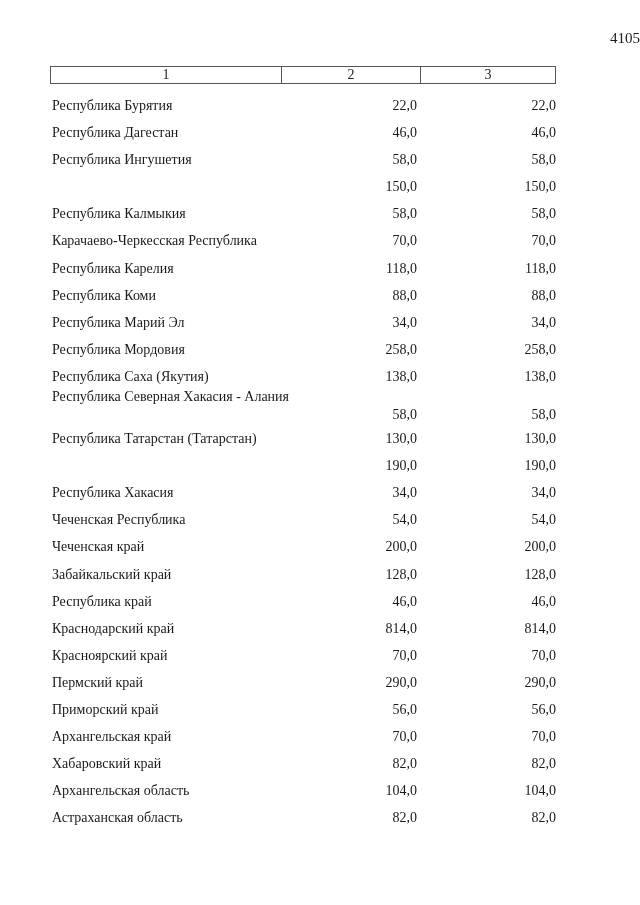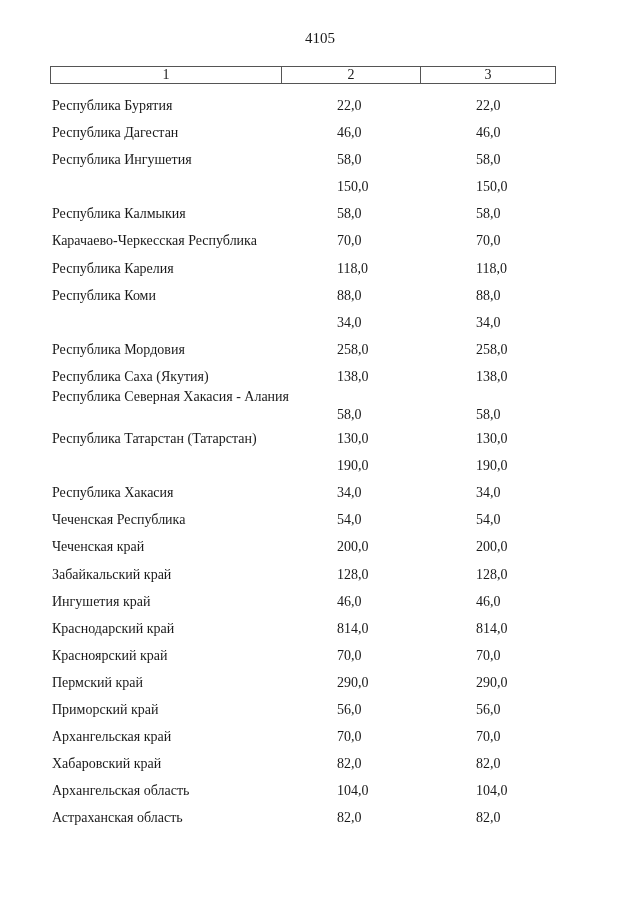--- a/index.html
+++ b/index.html
@@ -13,21 +13,21 @@
       position: relative;
       font-family: "Liberation Serif", "DejaVu Serif", serif;
       color: #111111;
       overflow: hidden;
     }
     .page-number {
       position: absolute;
       top: 30px;
       left: 0;
       width: 640px;
-      text-align: center;
+      text-align: right;
       font-size: 15px;
       color: #1a1a1a;
     }
     .header-table {
       position: absolute;
       top: 66px;
       left: 50px;
       width: 506px;
       height: 18px;
       border: 1px solid #555;
@@ -62,20 +62,21 @@
     .row .name {
       position: absolute;
       left: 52px;
       top: 4px;
       width: 240px;
       line-height: 18px;
     }
     .row .v2, .row .v3 {
       position: absolute;
       top: 4px;
+      text-align: right;
       width: 80px;
       line-height: 18px;
       font-family: Liberation Serif, serif;
     }
     .row .v2 { left: 337px; }
     .row .v3 { left: 476px; }
     .row.tall .name { top: -3px; line-height: 18px; }
     .row.tall .v2, .row.tall .v3 { top: 15px; }
   </style>
 </head>
@@ -123,20 +124,21 @@
       <span class="name">Республика Карелия</span>
       <span class="v2">118,0</span>
       <span class="v3">118,0</span>
     </div>
   <div class="row">
       <span class="name">Республика Коми</span>
       <span class="v2">88,0</span>
       <span class="v3">88,0</span>
     </div>
   <div class="row">
+      <span class="name">Республика Марий Эл</span>
       <span class="v2">34,0</span>
       <span class="v3">34,0</span>
     </div>
   <div class="row">
       <span class="name">Республика Мордовия</span>
       <span class="v2">258,0</span>
       <span class="v3">258,0</span>
     </div>
   <div class="row">
       <span class="name">Республика Саха (Якутия)</span>
@@ -171,21 +173,21 @@
       <span class="name">Чеченская край</span>
       <span class="v2">200,0</span>
       <span class="v3">200,0</span>
     </div>
   <div class="row">
       <span class="name">Забайкальский край</span>
       <span class="v2">128,0</span>
       <span class="v3">128,0</span>
     </div>
   <div class="row">
-      <span class="name">Ингушетия край</span>
+      <span class="name">Республика край</span>
       <span class="v2">46,0</span>
       <span class="v3">46,0</span>
     </div>
   <div class="row">
       <span class="name">Краснодарский край</span>
       <span class="v2">814,0</span>
       <span class="v3">814,0</span>
     </div>
   <div class="row">
       <span class="name">Красноярский край</span>

